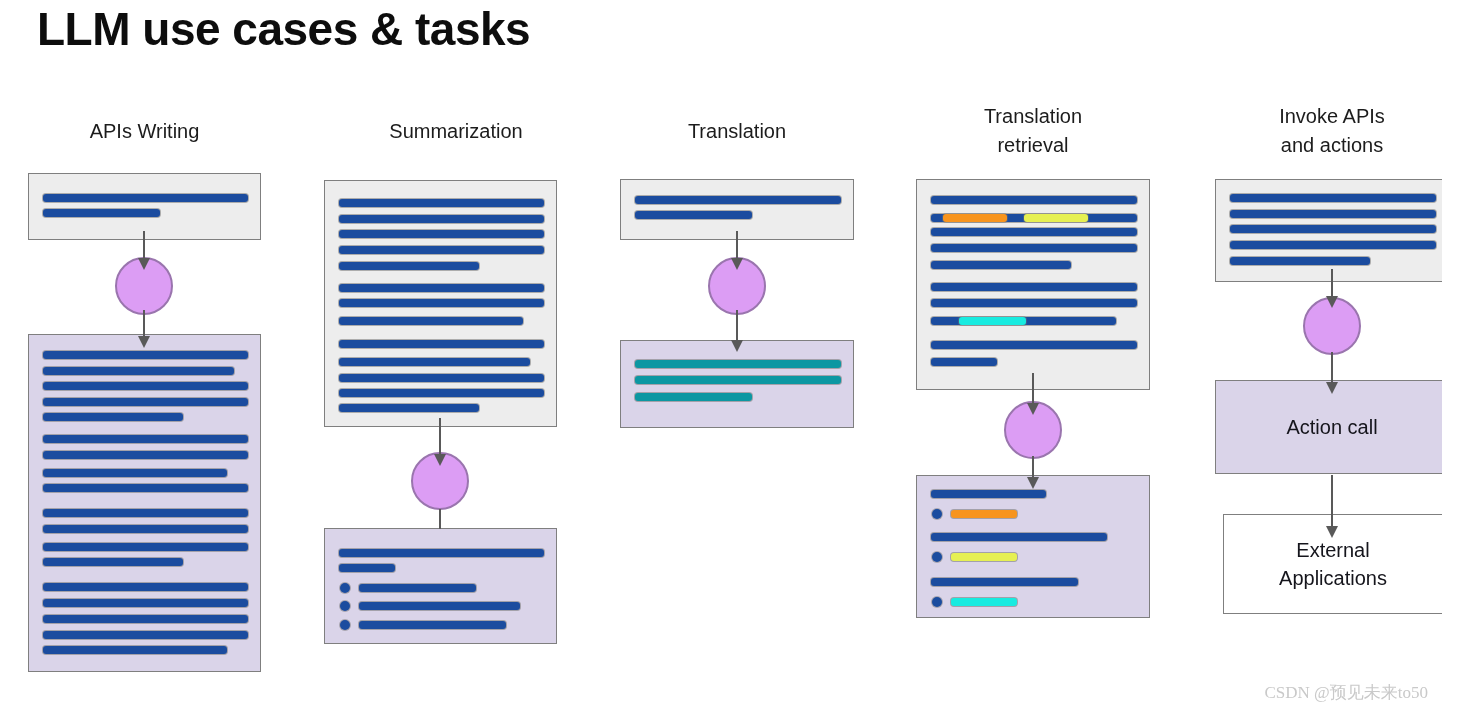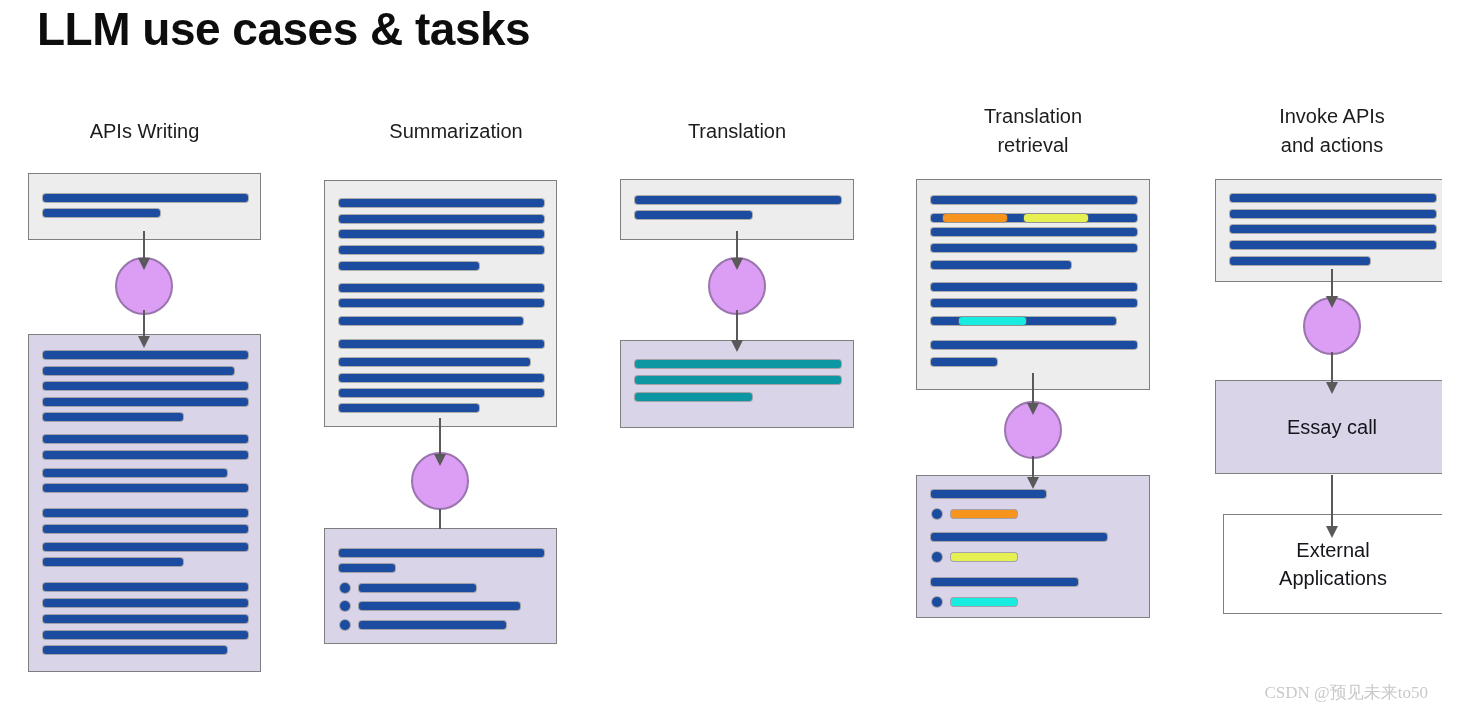--- a/index.html
+++ b/index.html
@@ -226,21 +226,21 @@
       <div class="arrow-head" style="left: 1027px; top: 477px;"></div>
       <div class="col-header" style="left: 1202px;">Invoke APIs
 and actions</div>
       <div class="doc gray" style="left: 1215px; top: 179px; width: 234px; height: 103px;">
         <div class="bar" style="top: 14px; left: 14px; width: 206px; background: rgb(27, 76, 159);"></div>
         <div class="bar" style="top: 30px; left: 14px; width: 206px; background: rgb(27, 76, 159);"></div>
         <div class="bar" style="top: 45px; left: 14px; width: 206px; background: rgb(27, 76, 159);"></div>
         <div class="bar" style="top: 61px; left: 14px; width: 206px; background: rgb(27, 76, 159);"></div>
         <div class="bar" style="top: 77px; left: 14px; width: 140px; background: rgb(27, 76, 159);"></div>
       </div>
-      <div class="label-box lavender" style="left: 1215px; top: 380px; width: 234px; height: 94px;">Essay call</div>
+      <div class="label-box lavender" style="left: 1215px; top: 380px; width: 234px; height: 94px;">Action call</div>
       <div class="label-box white" style="left: 1223px; top: 514px; width: 220px; height: 100px;">External
 Applications</div>
       <div class="llm-circle" style="width: 58px; height: 58px; left: 1303px; top: 297px;"></div>
       <div class="arrow-line" style="left: 1330.75px; top: 269px; height: 28px;"></div>
       <div class="arrow-head" style="left: 1326px; top: 296px;"></div>
       <div class="arrow-line" style="left: 1330.75px; top: 352px; height: 31px;"></div>
       <div class="arrow-head" style="left: 1326px; top: 382px;"></div>
       <div class="arrow-line" style="left: 1330.75px; top: 475px; height: 52px;"></div>
       <div class="arrow-head" style="left: 1326px; top: 526px;"></div>
     </div>

